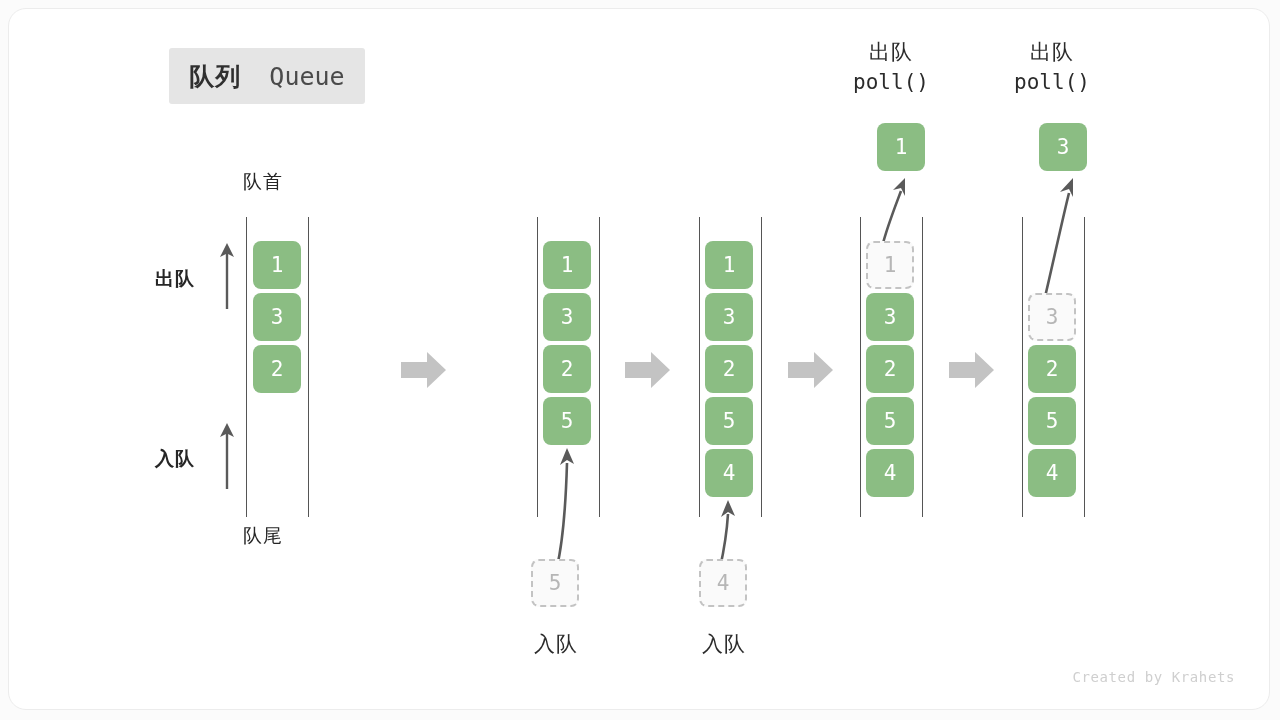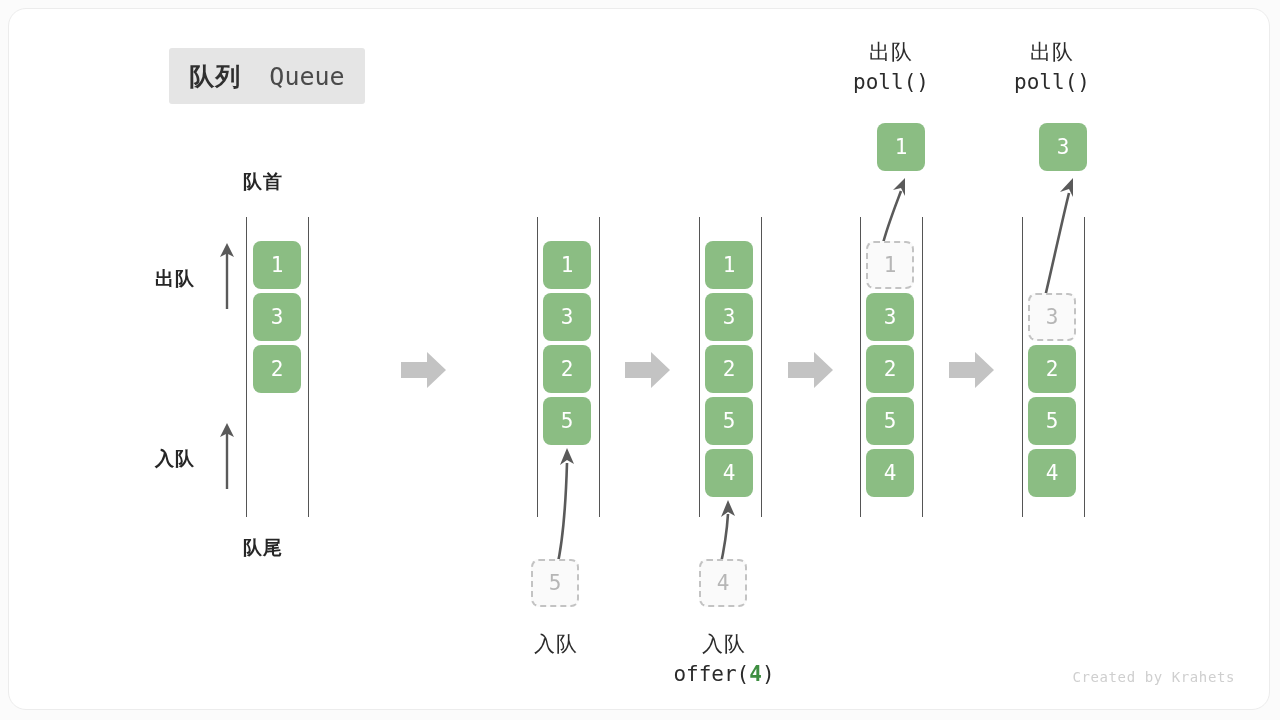--- a/index.html
+++ b/index.html
@@ -33,21 +33,21 @@
     font-size: 25px; font-weight: bold; color: #2f2f2f;
     letter-spacing: 1px;
   }
   #title-badge .en {
     font-size: 25px; color: #4a4a4a;
     font-family: "DejaVu Sans Mono", "Liberation Mono", monospace;
   }
 
   
   .hdr-cn {
-    font-size: 19px; font-weight: bold; color: #262626;
+    font-size: 19px; font-weight: normal; color: #262626;
     letter-spacing: 1px; white-space: nowrap;
   }
   .side-cn {
     font-size: 19px; font-weight: bold; color: #262626;
     letter-spacing: 1px; white-space: nowrap;
   }
 
   
   .op-caption { text-align: center; white-space: nowrap; }
   .op-caption .cn {
@@ -133,21 +133,21 @@
 
   <div class="abs rail" style="left:237px; top:208px; height:300px;"></div>
   <div class="abs rail" style="left:299px; top:208px; height:300px;"></div>
 
   <div class="abs" style="left:244px; top:232px;">
     <div class="cell filled" style="margin-bottom:4px;">1</div>
     <div class="cell filled" style="margin-bottom:4px;">3</div>
     <div class="cell filled">2</div>
   </div>
 
-  <div class="abs hdr-cn" style="left:234px; top:526px;">队尾</div>
+  <div class="abs hdr-cn" style="left:234px; top:514px;">队尾</div>
 
   <div class="abs step-arrow" style="left:392px; top:342px;">
     <svg width="46" height="38" viewBox="0 0 46 38">
       <path d="M0 11 L26 11 L26 1 L45 19 L26 37 L26 27 L0 27 Z" fill="#c3c3c3"></path>
     </svg>
   </div>
 
   <div class="abs rail" style="left:528px; top:208px; height:300px;"></div>
   <div class="abs rail" style="left:590px; top:208px; height:300px;"></div>
 
@@ -192,21 +192,20 @@
     <svg width="46" height="76" viewBox="0 0 46 76">
       <path d="M13 74 C17 56, 20 36, 21 20" stroke="#5a5a5a" stroke-width="2.6" fill="none"></path>
       <path d="M21 6 L28 22 L21 18 L14 23 Z" fill="#5a5a5a"></path>
     </svg>
   </div>
 
   <div class="abs cell ghost" style="left:690px; top:550px;">4</div>
 
   <div class="abs op-caption" style="left:615px; top:620px; width:200px;">
     <span class="cn">入队</span>
-    <span class="code"><span>offer(</span><span class="arg">4</span><span>)</span></span>
   </div>
 
   <div class="abs step-arrow" style="left:779px; top:342px;">
     <svg width="46" height="38" viewBox="0 0 46 38">
       <path d="M0 11 L26 11 L26 1 L45 19 L26 37 L26 27 L0 27 Z" fill="#c3c3c3"></path>
     </svg>
   </div>
 
   <div class="abs op-caption" style="left:807px; top:28px; width:150px;">
     <span class="cn">出队</span>

